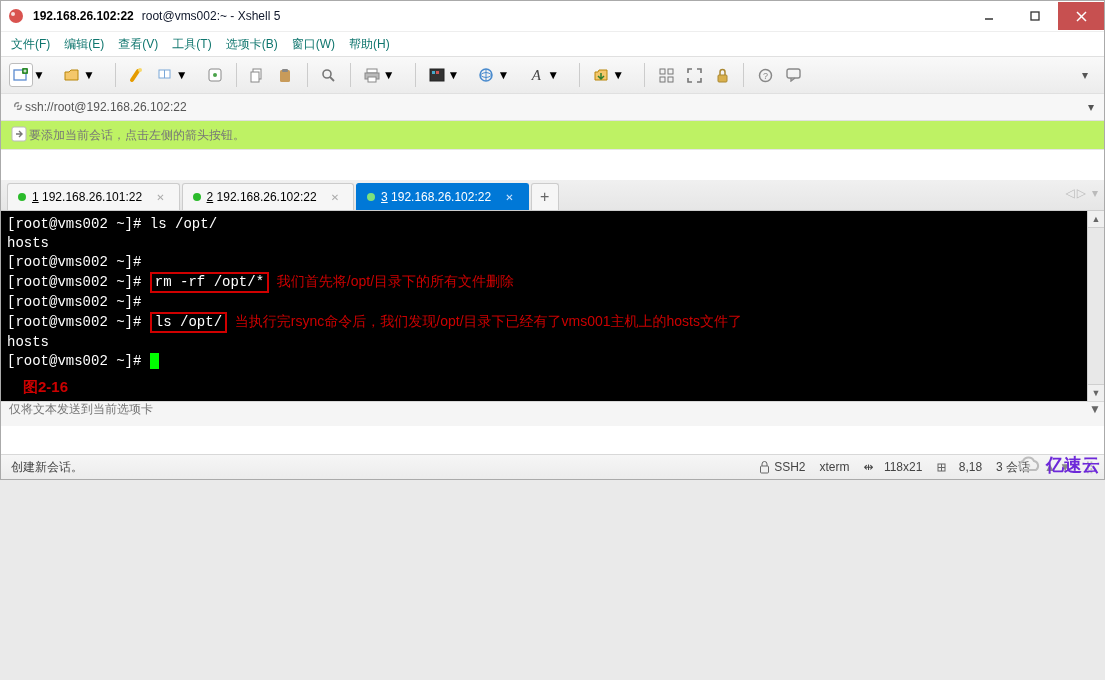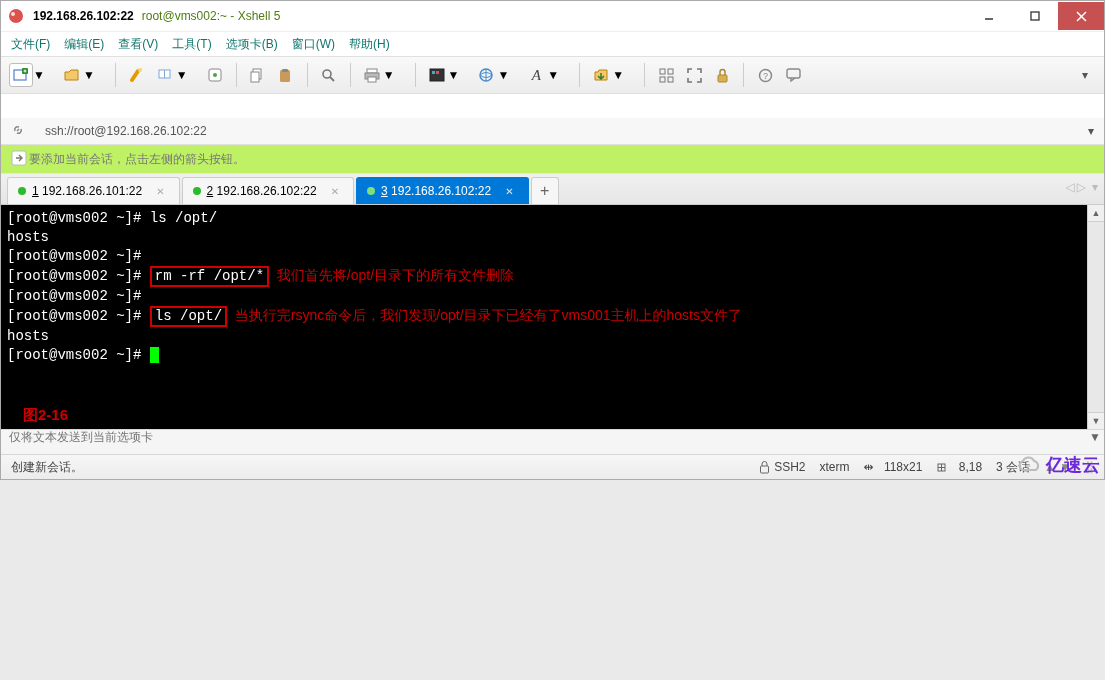--- a/index.html
+++ b/index.html
@@ -13,39 +13,39 @@
     --red:#d00000;
     --anno:#cc0000;
     --close:#c75050;
   }
   html,body{margin:0;padding:0;font-family:"Microsoft YaHei","Segoe UI",Arial,sans-serif;font-size:12px;background:#eaeaea;}
   .window{width:1105px;height:480px;background:#fff;display:flex;flex-direction:column;border:1px solid #aaa;box-sizing:border-box;position:relative;}
   
   .titlebar{height:30px;display:flex;align-items:center;gap:8px;padding:0 0 0 6px;background:#fff;}
   .app-icon{width:18px;height:18px;display:flex;align-items:center;justify-content:center;}
   .title-main{font-weight:bold;color:#000;}
-  .title-sub{color:#4d7c0f;}
+  .title-sub{color:#0f172a;}
   .win-btns{margin-left:auto;display:flex;}
   .win-btn{width:46px;height:28px;display:flex;align-items:center;justify-content:center;color:#555;}
   .win-btn.close{background:var(--close);color:#fff;}
   
   .menubar{height:24px;display:flex;align-items:center;gap:14px;padding:0 10px;background:#fff;border-top:1px solid #eee;}
   .menubar span{color:#0f766e;}
   
   .toolbar{height:36px;display:flex;align-items:center;gap:6px;padding:0 8px;background:linear-gradient(#f9f9f9,#ececec);border-top:1px solid #e0e0e0;border-bottom:1px solid #e0e0e0;}
   .tbtn{width:22px;height:22px;display:flex;align-items:center;justify-content:center;color:#555;border-radius:3px;position:relative;}
   .tbtn.box{border:1px solid #bdbdbd;background:#fff;}
   .sep{width:1px;height:24px;background:#ccc;margin:0 4px;}
   .tbwrap{display:flex;align-items:center;position:relative;padding-right:10px;}
   
-  .addrbar{height:26px;display:flex;align-items:center;gap:20px;padding:0 10px;background:#f7f7f7;border-bottom:1px solid #e0e0e0;color:#555;margin-top:24px;}
+  .addrbar{height:26px;display:flex;align-items:center;gap:0;padding:0 10px;background:#f7f7f7;border-bottom:1px solid #e0e0e0;color:#555;}
   
   .hintbar{height:28px;display:flex;align-items:center;gap:2px;padding:0 10px;background:#bef264;border-bottom:1px solid #e5e5e5;color:#777;}
   
-  .tabs{height:30px;display:flex;align-items:flex-end;background:linear-gradient(#f0f0f0,#e6e6e6);border-bottom:1px solid #ccc;padding-left:6px;position:relative;}
+  .tabs{height:30px;display:flex;align-items:flex-end;background:linear-gradient(#f0f0f0,#e6e6e6);border-bottom:1px solid #ccc;padding-left:6px;position:relative;margin-top:30px;}
   .tab{height:26px;padding:0 14px 0 10px;display:flex;align-items:center;gap:6px;background:#f6f6f6;border:1px solid #ccc;border-bottom:none;margin-right:2px;border-radius:3px 3px 0 0;position:relative;}
   .tab .dot{width:8px;height:8px;border-radius:50%;background:#2bbb2b;}
   .tab .x{color:#aaa;margin-left:8px;font-size:10px;}
   .tab.active{background:var(--tab-active);color:#fff;border-color:var(--tab-active);}
   .tab.active .x{color:#cfe6ff;}
   .tab.active .dot{background:#7de07d;}
   .tab.add{width:26px;padding:0;justify-content:center;font-size:16px;color:#666;}
   .tab-nav{position:absolute;right:6px;top:6px;color:#bbb;font-size:12px;display:flex;gap:2px;}
   
   .term-wrap{flex:1;display:flex;position:relative;background:var(--term-bg);}
@@ -55,21 +55,21 @@
   .scrollbar .arrow.bot{border-bottom:none;border-top:1px solid #cfcfcf;margin-top:auto;}
   .boxed{border:2px solid var(--red);padding:0 3px;display:inline-block;line-height:17px;}
   .anno{color:var(--anno);font-family:"Microsoft YaHei",sans-serif;font-size:14px;}
   .cursor{display:inline-block;width:9px;height:16px;background:#00ff00;vertical-align:middle;}
   .figlabel{position:absolute;left:6px;bottom:4px;color:var(--anno);font-family:"Microsoft YaHei",sans-serif;font-size:15px;font-weight:bold;margin-left:16px;}
   
   .sendbar{height:24px;display:flex;align-items:flex-start;background:#f5f5f5;border-top:1px solid #d8d8d8;}
   .sendbar input{flex:1;border:none;background:transparent;padding:0 8px;color:#888;font-size:12px;outline:none;}
   .sendbar .dd{width:18px;text-align:center;color:#666;}
   
-  .status{height:24px;display:flex;align-items:center;gap:14px;padding:0 10px;background:linear-gradient(#f6f6f6,#ececec);border-top:1px solid #d8d8d8;color:#444;font-size:12px;}
+  .status{height:24px;display:flex;align-items:center;gap:14px;padding:0 10px;background:linear-gradient(#f6f6f6,#ececec);border-top:1px solid #d8d8d8;color:#444;font-size:12px;margin-top:28px;}
   .status .spacer{flex:1;}
   .status .s-item{display:flex;align-items:center;gap:4px;}
   
   .watermark{position:absolute;right:4px;bottom:2px;color:#6d28d9;font-size:18px;display:flex;align-items:center;gap:4px;font-weight:bold;pointer-events:none;}
   .underline-first::first-letter{text-decoration:underline;}
 </style>
 </head>
 <body>
 
 <div class="window">

